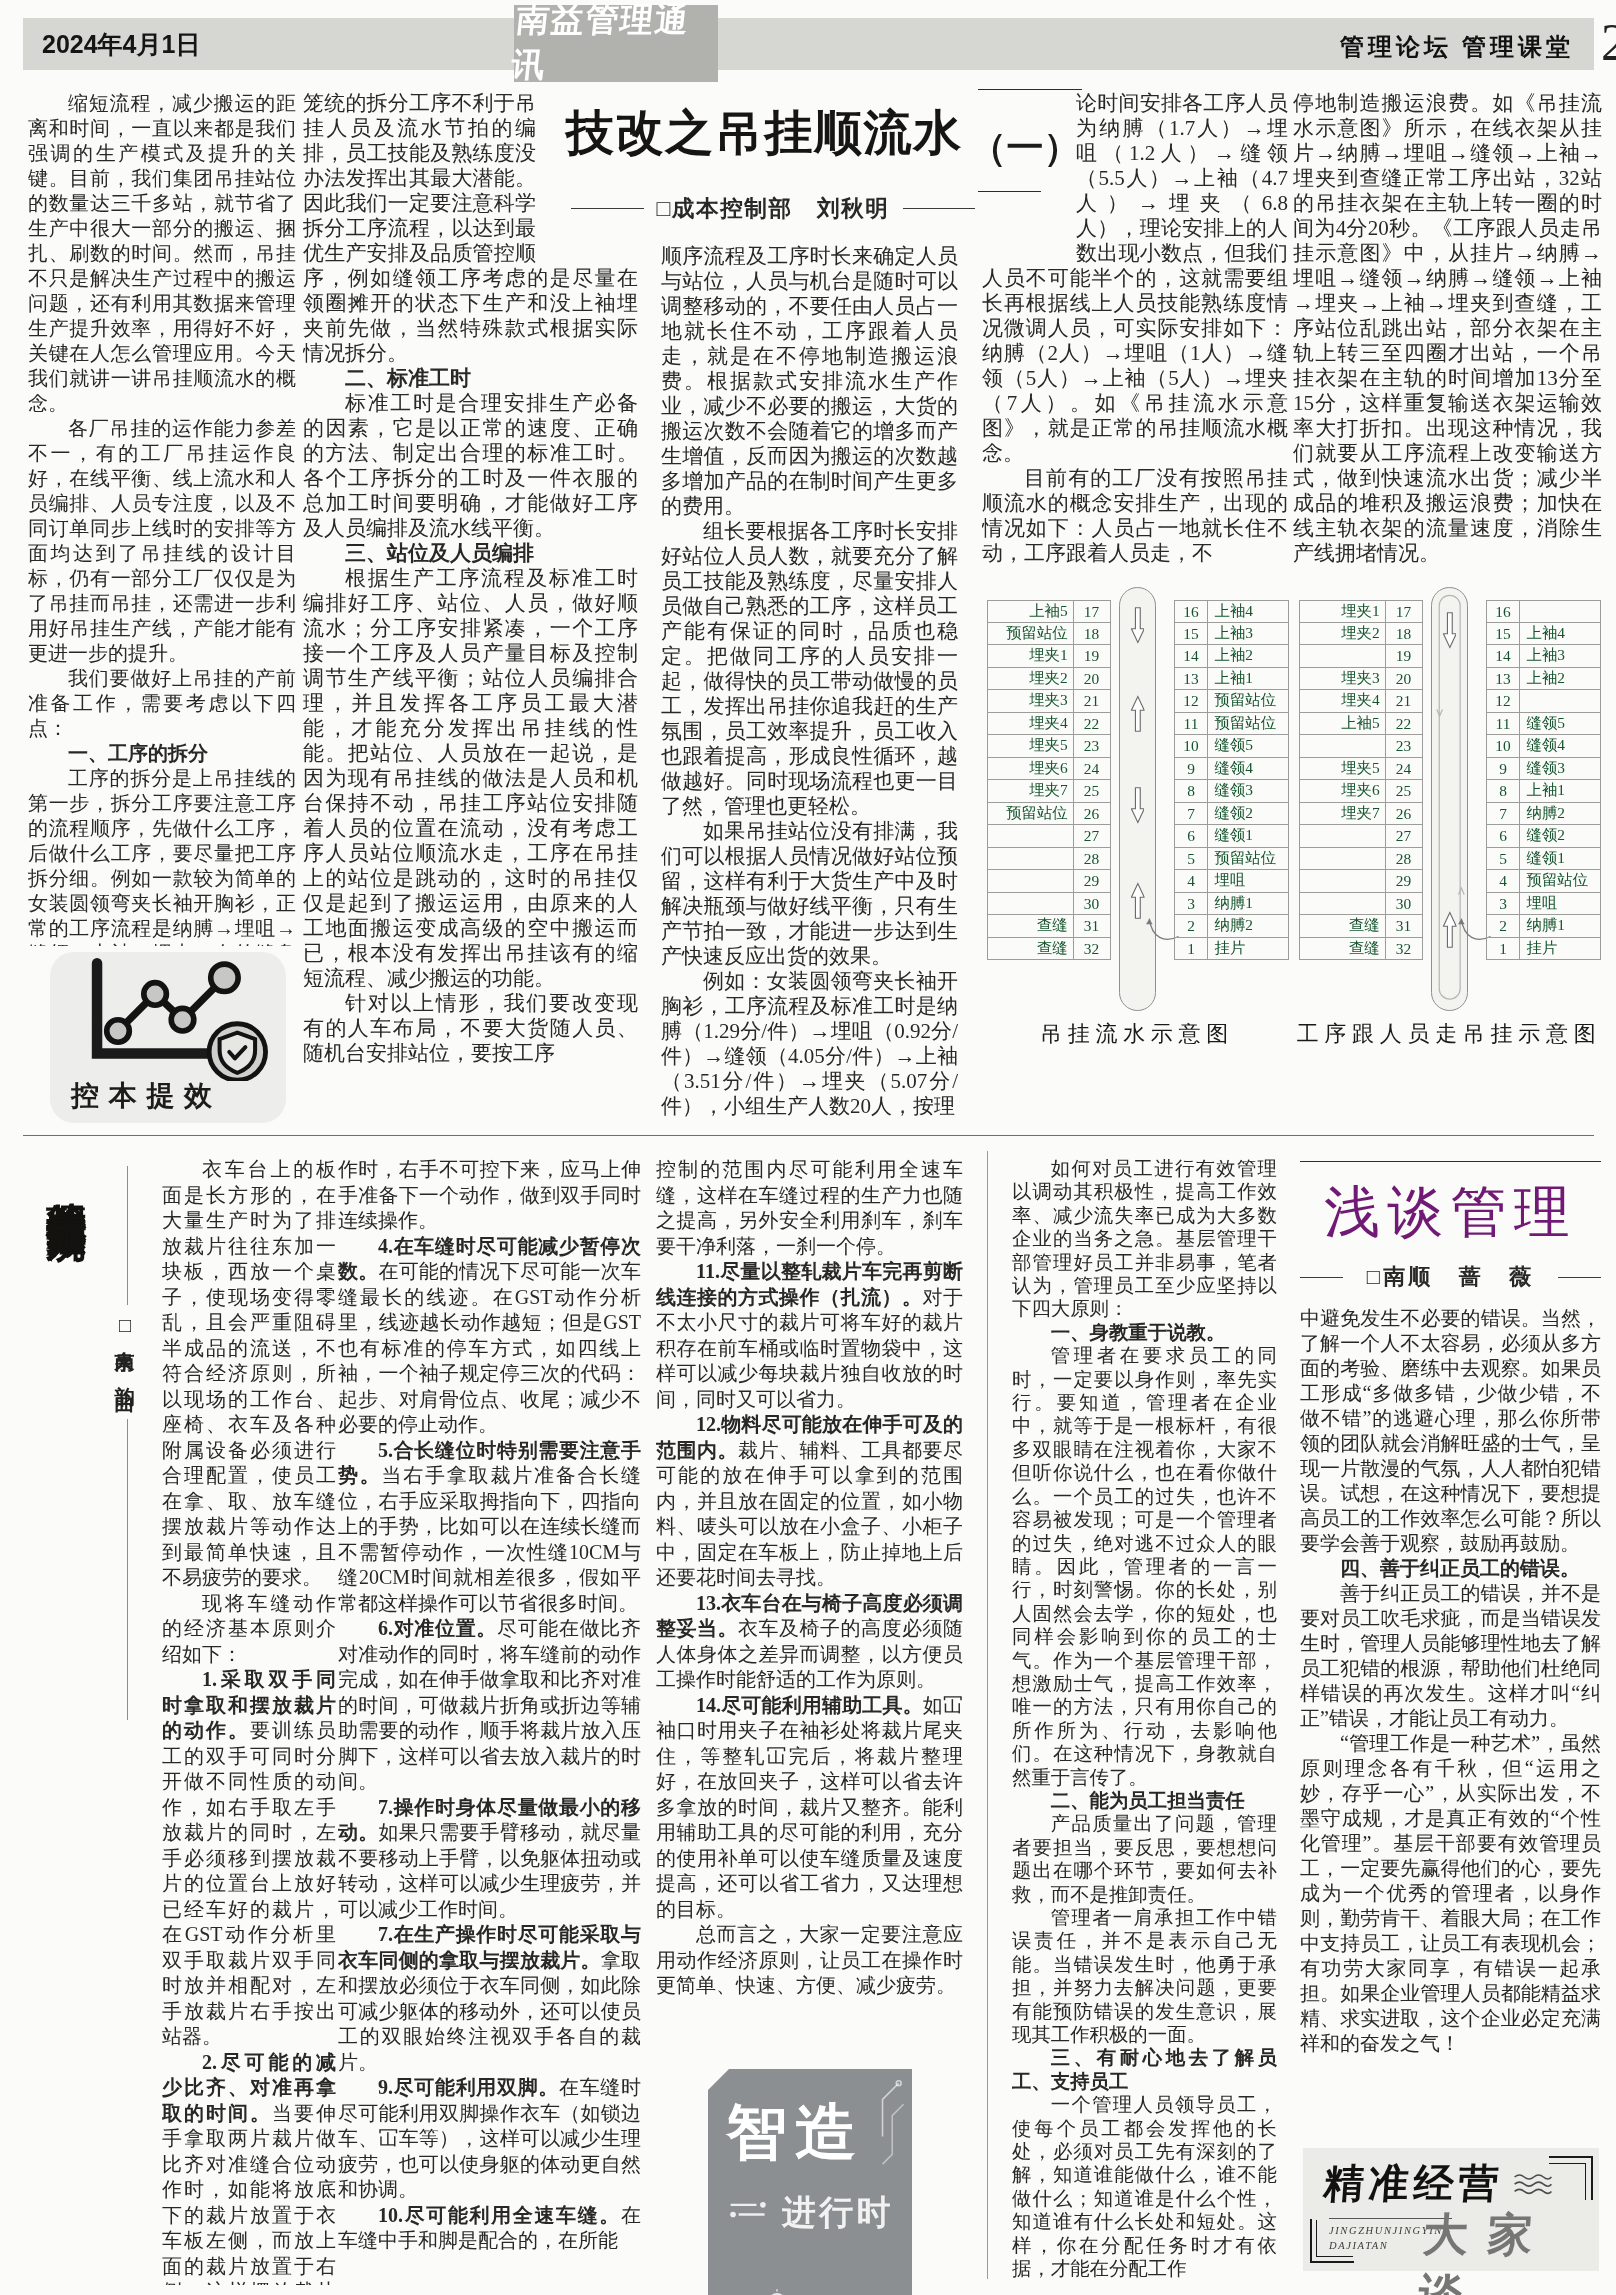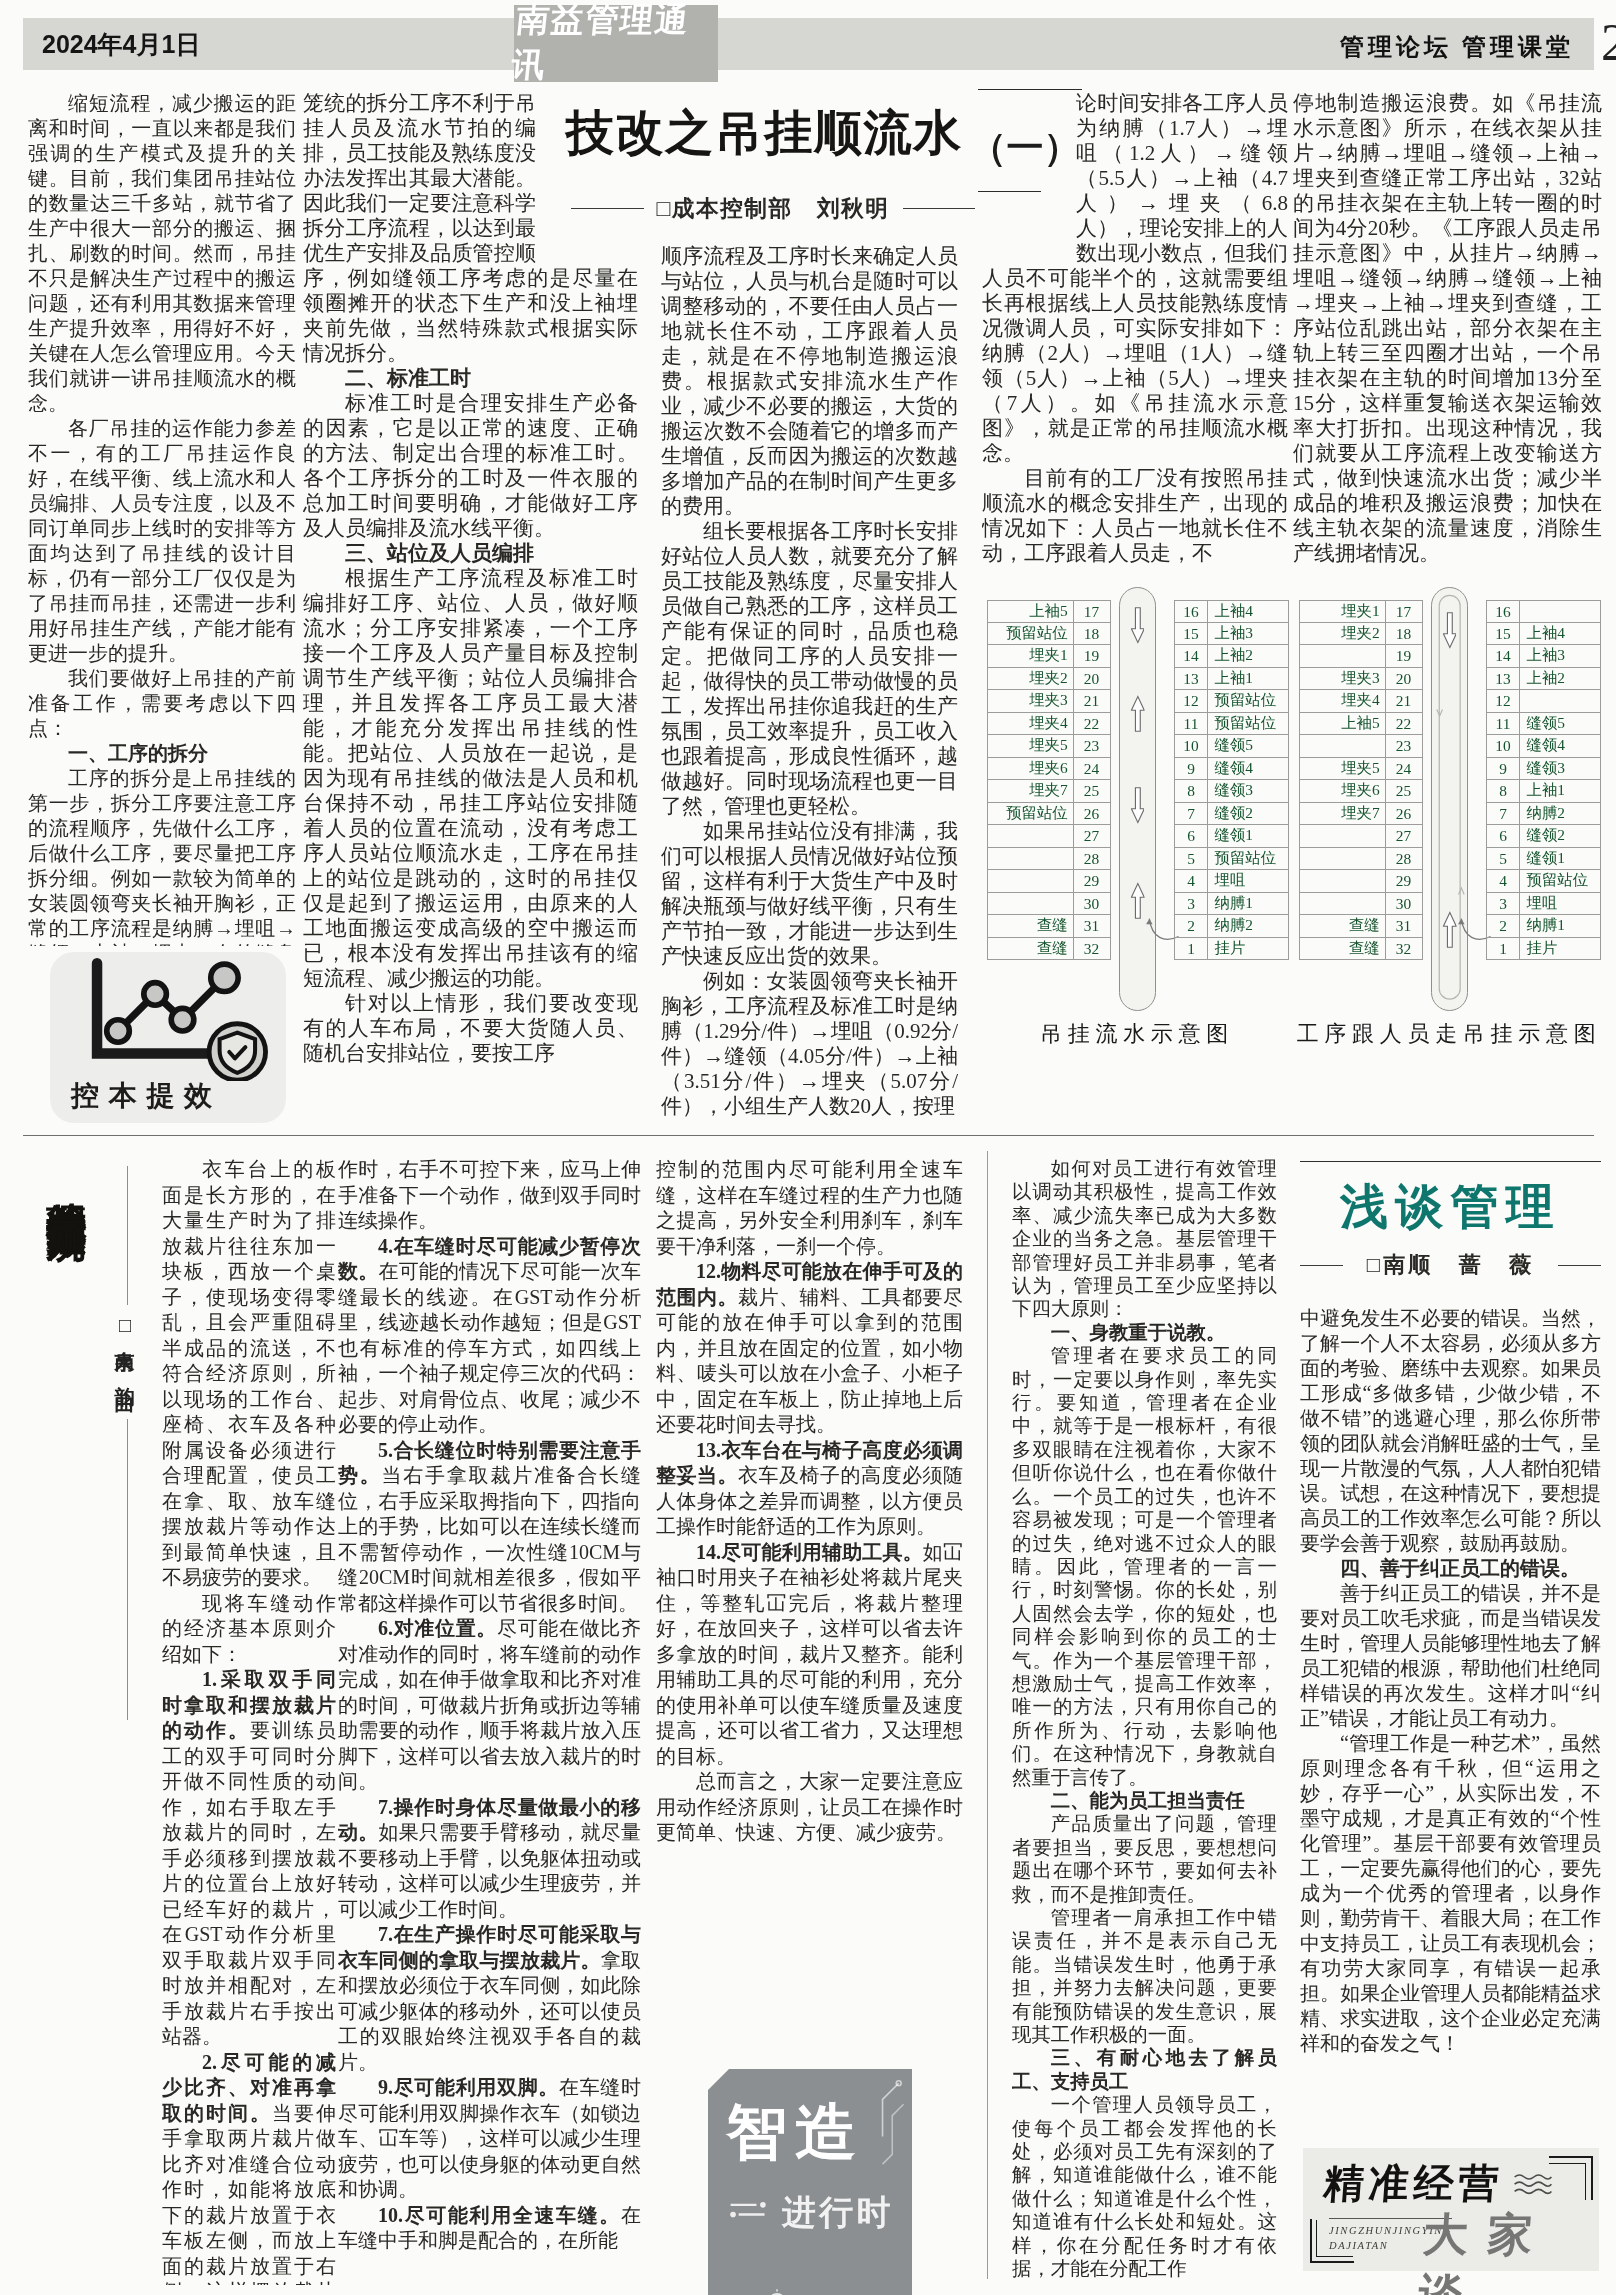--- a/index.html
+++ b/index.html
@@ -72,21 +72,21 @@
   .vr2{top:1419px;height:301px;}
   
   .vtitle{position:absolute;left:39px;top:1170px;height:579px;writing-mode:vertical-rl;
           text-orientation:upright;font-size:40px;font-weight:900;letter-spacing:1.6px;color:#13120f;}
   .vby{position:absolute;left:112px;top:1314px;height:102px;writing-mode:vertical-rl;
        text-orientation:upright;font-size:20px;font-weight:bold;color:#222;}
   .vby .g{margin-top:11.3px;letter-spacing:8px;}
   
   .rt{position:absolute;left:1300px;top:1161px;width:301px;}
   .rt-line{border-top:1.2px solid #2e2e2c;}
-  .rt-title{text-align:center;font-size:48px;font-weight:700;letter-spacing:7.3px;margin:13px 0 11.3px;color:#0f766e;}
+  .rt-title{text-align:center;font-size:56px;font-weight:400;letter-spacing:7.3px;margin:13px 0 11.3px;color:#701a75;}
   .rt-by{display:flex;align-items:center;gap:24px;justify-content:center;}
   .rt-by .dash{width:78px;border-top:1.2px solid #3c3c3a;}
   .rt-by .who{font-size:22px;font-weight:bold;letter-spacing:3.2px;white-space:nowrap;}
   
   .kongben{position:absolute;left:50px;top:952px;width:236px;height:171px;background:#ededeb;
            border-radius:24px;overflow:hidden;}
   .kb-label{position:absolute;left:21px;bottom:8px;font-size:28px;font-weight:bold;
             letter-spacing:9.7px;color:#1d1c1a;font-family:"Liberation Sans","DejaVu Sans",sans-serif;}
   
   .zhizao{position:absolute;left:708px;top:2069px;width:204px;height:260px;background:#8b8f91;
@@ -519,20 +519,21 @@
       <p class="para"><b>4.在车缝时尽可能减少暂停次数。</b><span>在可能的情况下尽可能一次车缝最长的线迹。在GST动作分析里，线迹越长动作越短；但是GST也有标准的停车方式，如四线上袖，一个袖子规定停三次的代码：起步、对肩骨位点、收尾；减少不必要的停止动作。</span></p>
       <p class="para"><b>5.合长缝位时特别需要注意手势。</b><span>当右手拿取裁片准备合长缝位，右手应采取拇指向下，四指向上的手势，比如可以在连续长缝而不需暂停动作，一次性缝10CM与缝20CM时间就相差很多，假如平常都这样操作可以节省很多时间。</span></p>
       <p class="para"><b>6.对准位置。</b><span>尽可能在做比齐对准动作的同时，将车缝前的动作完成，如在伸手做拿取和比齐对准的时间，可做裁片折角或折边等辅助需要的动作，顺手将裁片放入压脚下，这样可以省去放入裁片的时间。</span></p>
       <p class="para"><b>7.操作时身体尽量做最小的移动。</b><span>如果只需要手臂移动，就尽量不要移动上手臂，以免躯体扭动或转动，这样可以减少生理疲劳，并可以减少工作时间。</span></p>
       <p class="para"><b>7.在生产操作时尽可能采取与衣车同侧的拿取与摆放裁片。</b><span>拿取和摆放必须位于衣车同侧，如此除可减少躯体的移动外，还可以使员工的双眼始终注视双手各自的裁片。</span></p>
       <p class="para"><b>9.尽可能利用双脚。</b><span>在车缝时尽可能利用双脚操作衣车（如锁边车、冚车等），这样可以减少生理疲劳，也可以使身躯的体动更自然和协调。</span></p>
       <p class="para"><b>10.尽可能利用全速车缝。</b><span>在车缝中手和脚是配合的，在所能</span></p>
     </div>
   <div class="col cc">
       <p class="para noind"><b></b><span>控制的范围内尽可能利用全速车缝，这样在车缝过程的生产力也随之提高，另外安全利用刹车，刹车要干净利落，一刹一个停。</span></p>
+      <p class="para"><b>11.尽量以整轧裁片车完再剪断线连接的方式操作（扎流）。</b><span>对于不太小尺寸的裁片可将车好的裁片积存在前车桶或临时置物袋中，这样可以减少每块裁片独自收放的时间，同时又可以省力。</span></p>
       <p class="para"><b>12.物料尽可能放在伸手可及的范围内。</b><span>裁片、辅料、工具都要尽可能的放在伸手可以拿到的范围内，并且放在固定的位置，如小物料、唛头可以放在小盒子、小柜子中，固定在车板上，防止掉地上后还要花时间去寻找。</span></p>
       <p class="para"><b>13.衣车台在与椅子高度必须调整妥当。</b><span>衣车及椅子的高度必须随人体身体之差异而调整，以方便员工操作时能舒适的工作为原则。</span></p>
       <p class="para"><b>14.尽可能利用辅助工具。</b><span>如冚袖口时用夹子在袖衫处将裁片尾夹住，等整轧冚完后，将裁片整理好，在放回夹子，这样可以省去许多拿放的时间，裁片又整齐。能利用辅助工具的尽可能的利用，充分的使用补单可以使车缝质量及速度提高，还可以省工省力，又达理想的目标。</span></p>
       <p class="para"><b></b><span>总而言之，大家一定要注意应用动作经济原则，让员工在操作时更简单、快速、方便、减少疲劳。</span></p>
     </div>
 
   <div class="zhizao">
     <svg style="position:absolute;right:4.8px;top:11.3px" width="57" height="97" viewBox="0 0 70 120">
       <path d="M60 4 L40 24 V70" fill="none" stroke="rgba(255,255,255,.6)" stroke-width="2"></path>
       <path d="M66 30 L52 44 V92 L40 104" fill="none" stroke="rgba(255,255,255,.45)" stroke-width="2"></path>

